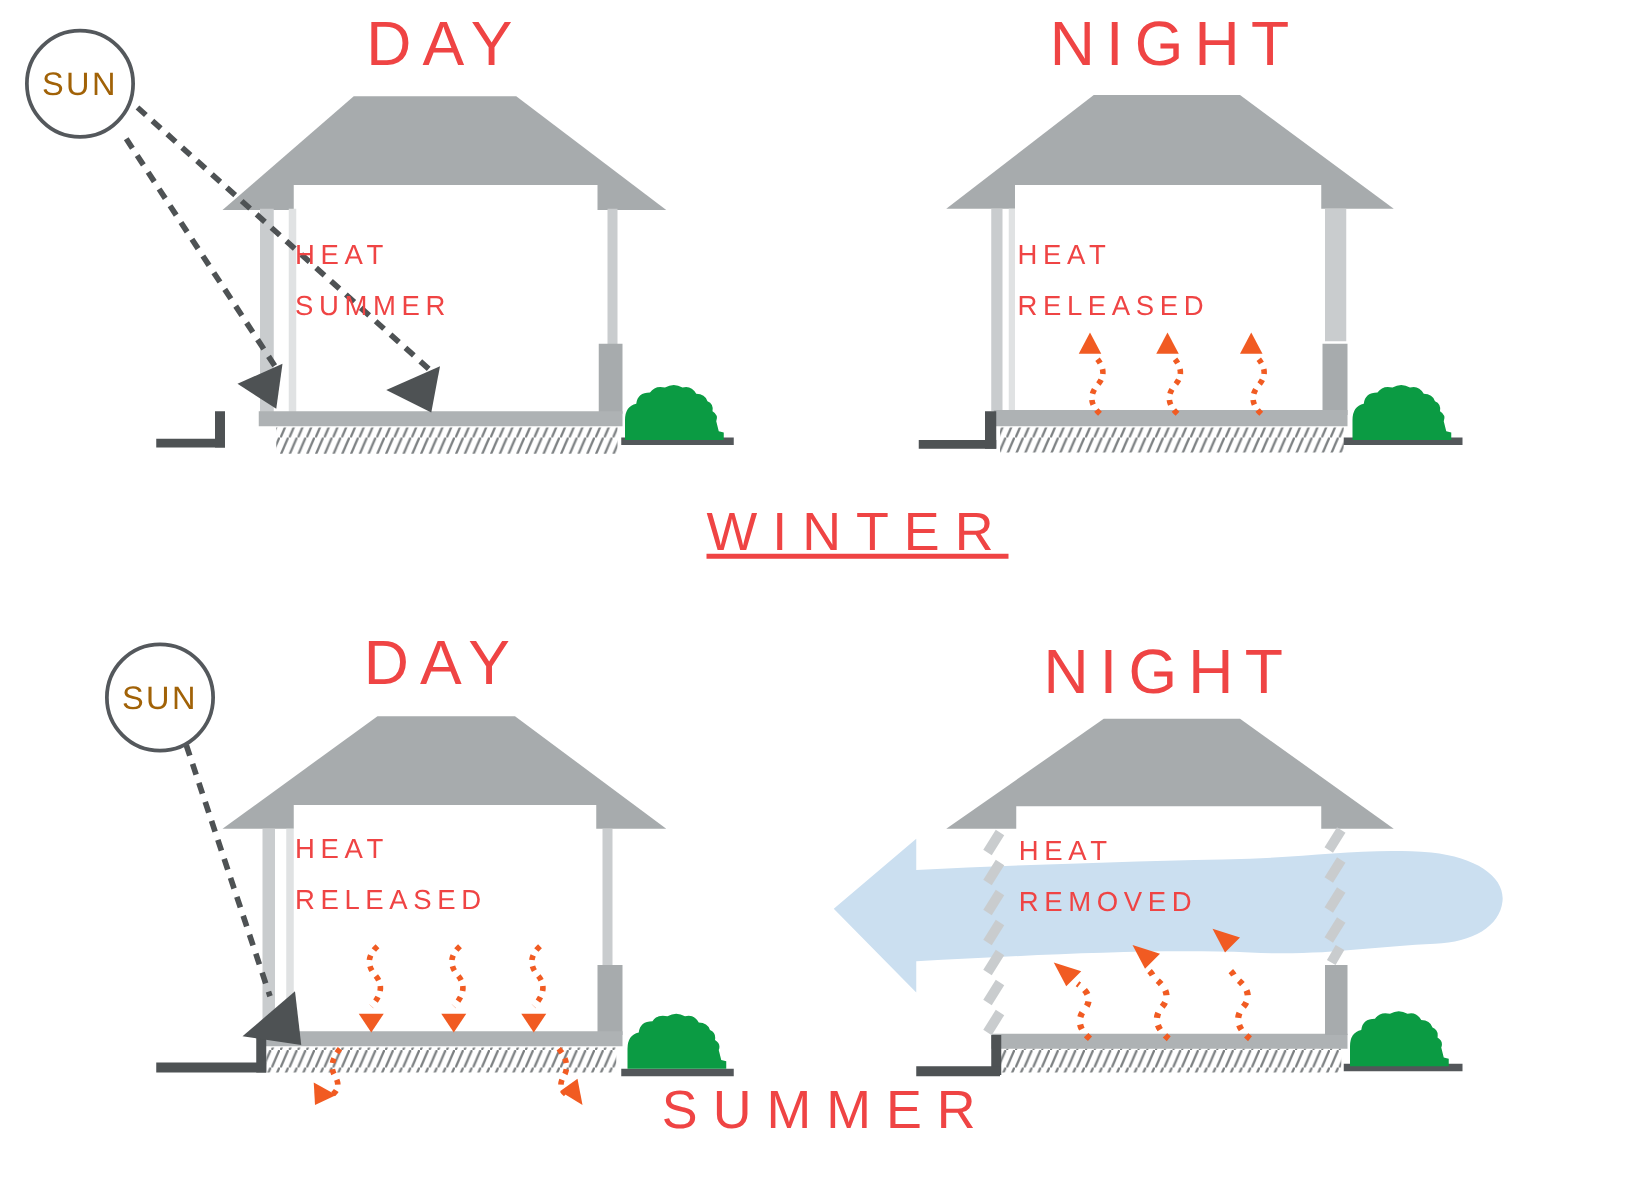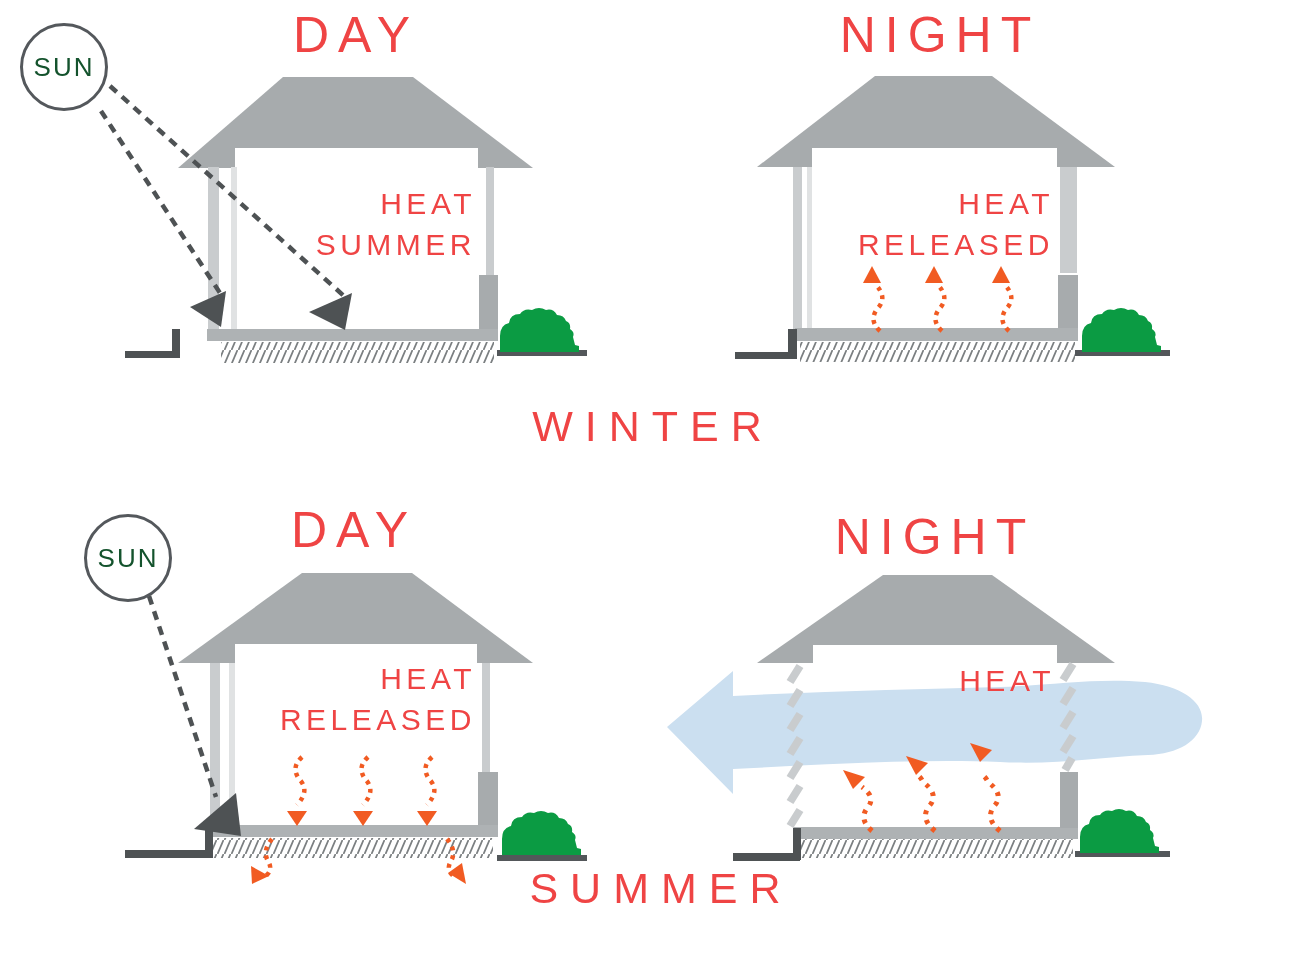--- a/index.html
+++ b/index.html
@@ -2,24 +2,24 @@
 <html><head>
 <meta charset="utf-8">
 <style>
   html,body{margin:0;padding:0;background:#fff;}
   .stage{position:relative;width:1300px;height:954px;background:#fff;
          font-family:"Liberation Sans",sans-serif;overflow:hidden;}
   .stage svg{position:absolute;left:0;top:0;z-index:1;}
   .txt{position:absolute;z-index:2;color:#ef4444;}
   .title{text-align:center;font-size:50px;letter-spacing:9px;font-weight:400;}
   .season{text-align:center;font-size:43px;letter-spacing:12px;font-weight:400;}
-  .heatlabel{text-align:right;font-size:30px;letter-spacing:4.5px;line-height:41px;font-weight:400;}
+  .heatlabel{text-align:left;font-size:22px;letter-spacing:4.5px;line-height:41px;font-weight:400;}
   .sun{position:absolute;z-index:2;width:88px;height:88px;border:3px solid #54585c;border-radius:50%;
        background:#fff;display:flex;align-items:center;justify-content:center;
-       font-size:26px;letter-spacing:2px;color:#14532d;box-sizing:border-box;}
+       font-size:26px;letter-spacing:2px;color:#a16207;box-sizing:border-box;}
 </style>
 </head>
 <body>
 
 <div class="stage">
 
 <svg width="1300" height="954" viewBox="0 0 1300 954">
   <defs>
     <pattern id="hatch" width="7" height="14" patternUnits="userSpaceOnUse">
       <line x1="6.5" y1="0" x2="0.5" y2="14" stroke="#7b7f81" stroke-width="1.8"></line>
@@ -170,31 +170,32 @@
 
   <div class="txt heatlabel" style="left:236px;top:183px;width:240px;">
     <div>HEAT</div>
     <div>SUMMER</div>
   </div>
   <div class="txt heatlabel" style="left:814px;top:183px;width:240px;">
     <div>HEAT</div>
     <div>RELEASED</div>
   </div>
 
-  <div class="txt season" style="left:503px;top:402px;width:300px;">WINTER</div>
+  <div class="txt season" style="left:536px;top:402px;width:300px;text-decoration:underline;">WINTER</div>
 
   <div class="txt title" style="left:204px;top:501px;width:300px;">DAY</div>
   <div class="txt title" style="left:785px;top:508px;width:300px;">NIGHT</div>
 
   <div class="sun" style="left:84px;top:514px;">
     <span>SUN</span>
   </div>
 
   <div class="txt heatlabel" style="left:236px;top:658px;width:240px;">
     <div>HEAT</div>
     <div>RELEASED</div>
   </div>
   <div class="txt heatlabel" style="left:815px;top:660px;width:240px;">
     <div>HEAT</div>
+    <div>REMOVED</div>
   </div>
 
   <div class="txt season" style="left:511px;top:864px;width:300px;">SUMMER</div>
 </div>
 
 </body></html>

